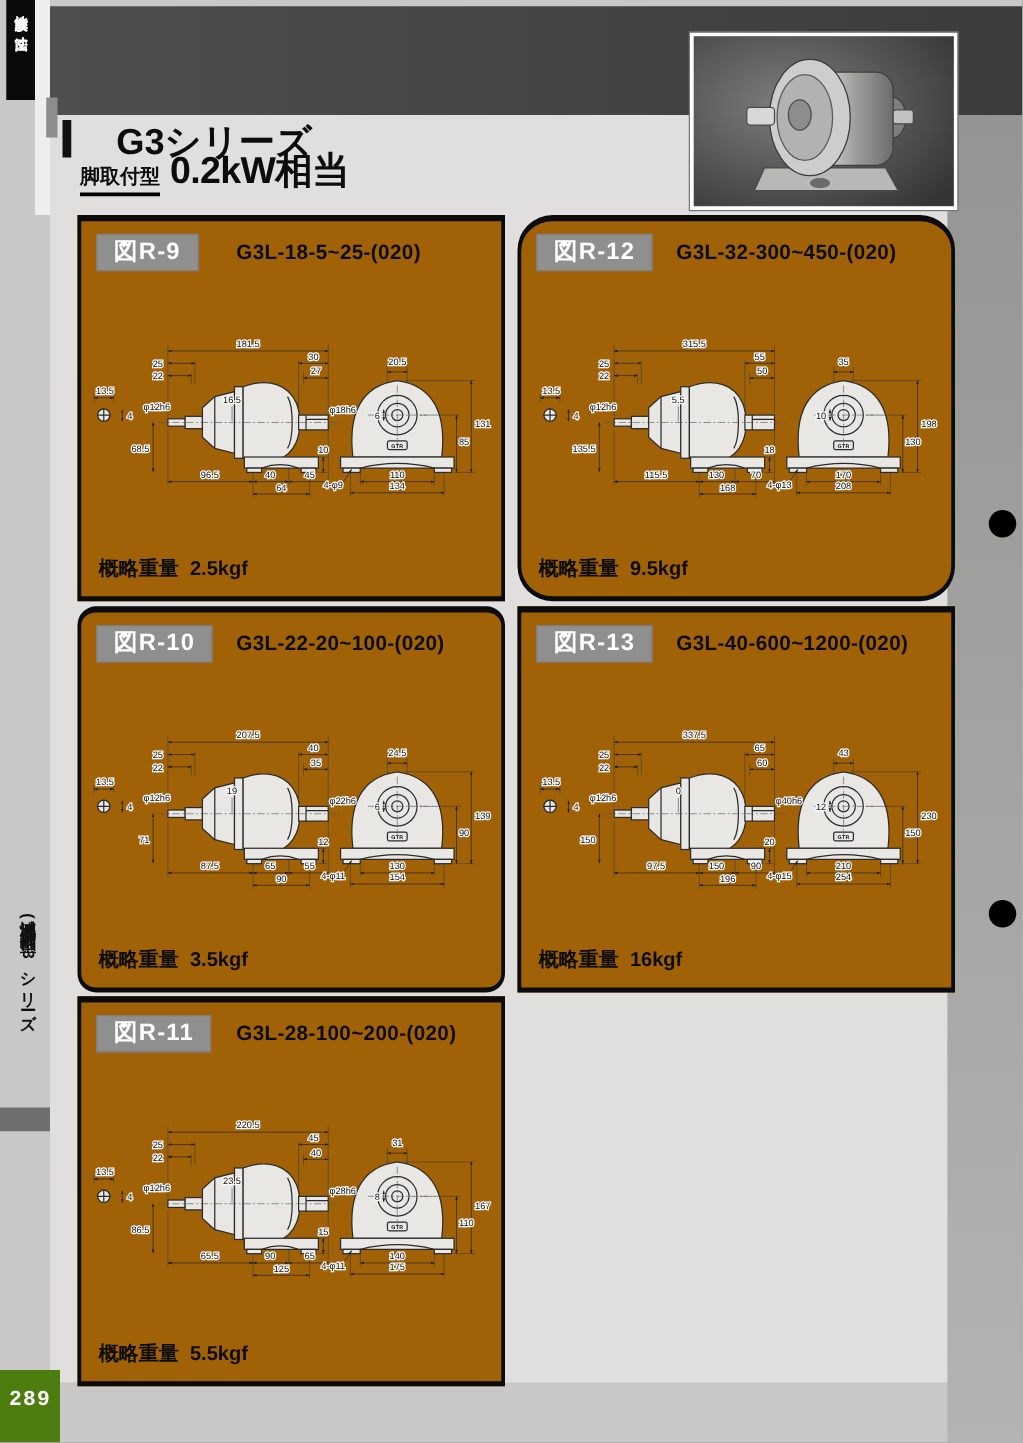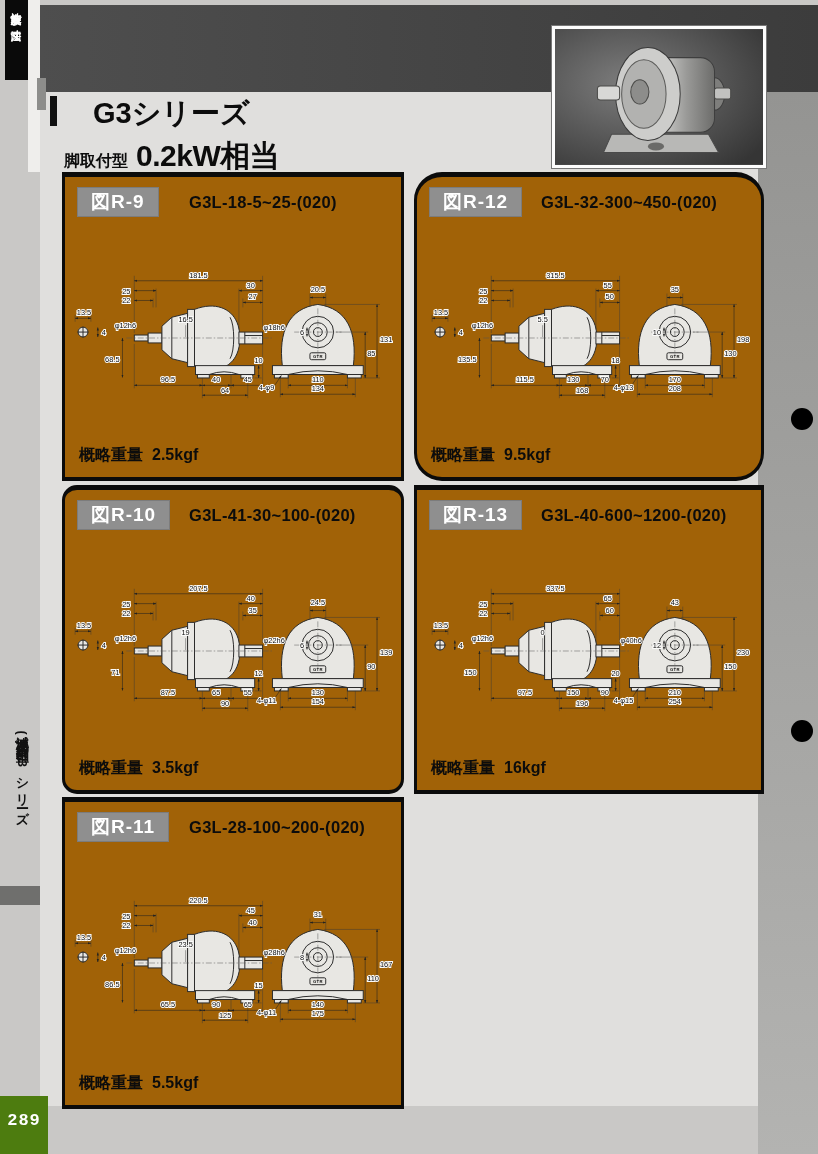--- a/index.html
+++ b/index.html
@@ -21,21 +21,21 @@
   .sb-tab2{position:absolute;left:0;top:886px;width:40px;height:19px;background:#6f6f6d;}
   .pn{position:absolute;left:0;top:1096px;width:48px;height:58px;background:#4d7c0f;}
   .pn span{display:block;color:#fff;font-size:17px;font-weight:bold;text-align:center;margin-top:15px;
         font-family:"Liberation Mono","DejaVu Sans Mono",monospace;letter-spacing:1px;}
   
   .title{position:absolute;left:56px;top:16px;font-size:46px;font-weight:900;color:#fff;
         letter-spacing:-1px;white-space:nowrap;
         text-shadow:2px 2px 0 #000,-2px 2px 0 #000,2px -2px 0 #000,-2px -2px 0 #000,0 3px 0 #000,3px 0 0 #000;}
   .series-bar{position:absolute;left:50px;top:96px;width:7px;height:30px;background:#111;}
   .series{position:absolute;left:65px;top:94px;font-size:29px;font-weight:900;color:#0c0c0c;margin-left:28px;}
-  .mountrow{position:absolute;left:64px;top:136px;display:flex;align-items:flex-end;gap:8px;}
+  .mountrow{position:absolute;left:64px;top:116px;display:flex;align-items:flex-end;gap:8px;}
   .mount{font-size:16px;font-weight:900;color:#0c0c0c;border-bottom:3px solid #000;padding-bottom:2px;}
   .power{font-size:30px;font-weight:900;color:#0c0c0c;letter-spacing:-0.5px;text-align:center;}
   .photo{position:absolute;left:552px;top:26px;width:208px;height:136px;border:3px solid #fdfdfd;
         outline:1px solid #777;background:#555;}
   .photo svg{display:block;width:100%;height:100%;}
   
   .figbox{position:absolute;background:#a16207;border:3px solid #0b0b0b;border-top-width:5px;border-bottom-width:4px;}
   .f0{left:62px;top:172px;width:336px;height:300px;}
   .f1{left:414px;top:172px;width:344px;height:300px;border-radius:28px;}
   .f2{left:62px;top:485px;width:336px;height:300px;border-radius:15px;}
@@ -350,21 +350,21 @@
             <text class="lg" x="252" y="96.3" text-anchor="middle">GTR</text>
           </g>
         </svg></div>
     <div class="weight">
       <span>概略重量</span><span class="wv">9.5kgf</span>
     </div>
   </section>
 
   <section class="figbox f2">
     <span class="badge">図R-10</span>
-    <span class="model">G3L-41-30~100-(020)</span>
+    <span class="model">G3L-22-20~100-(020)</span>
     <div class="dwg"><svg viewBox="0 0 330 150" width="100%" height="100%">
   <defs>
             <marker id="ar1" viewBox="0 0 8 8" refX="7.2" refY="4" markerWidth="6" markerHeight="6" orient="auto-start-reverse">
               <path d="M0,1.4 L8,4 L0,6.6 Z" fill="#222"></path>
             </marker>
           </defs>
   <g class="obj">
     <circle cx="14" cy="70" r="5"></circle>
             <line x1="8.5" y1="70" x2="19.5" y2="70"></line>
             <line x1="14" y1="64.5" x2="14" y2="75.5"></line>

